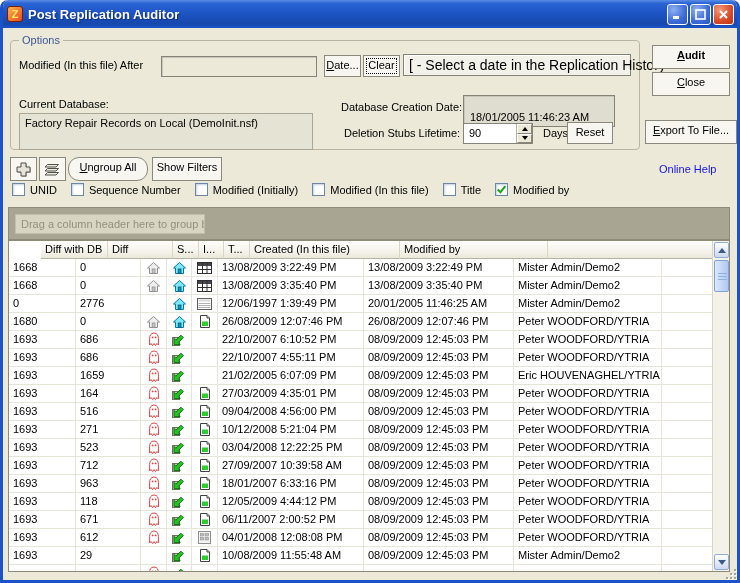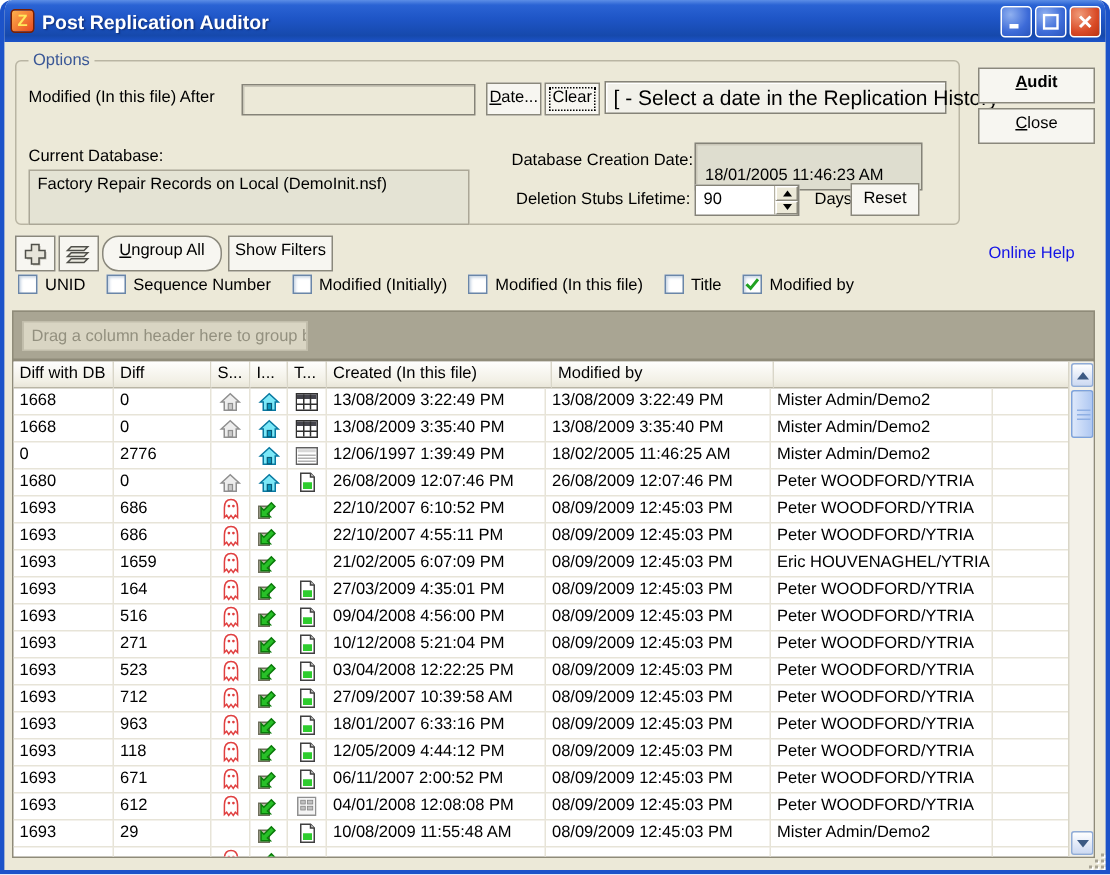--- a/index.html
+++ b/index.html
@@ -68,21 +68,21 @@
   .cb-box.checked svg{display:block;}
   
   .group-bar{position:absolute;left:5px;top:179px;width:722px;height:33px;background:#a9a593;
     border:1px solid #8f8b79;}
   .group-hint{position:absolute;left:6px;top:6px;width:190px;height:20px;background:#d9d5c3;
     border:1px solid #c2beac;color:#93907f;padding:3px 5px;white-space:nowrap;overflow:hidden;}
   
   .table{position:absolute;left:5px;top:212px;width:722px;height:332px;background:#fff;
     border:1px solid #8f8b79;overflow:hidden;}
   .grid{position:absolute;left:0;top:0;right:17px;bottom:0;overflow:hidden;}
-  .thead{display:flex;height:18px;}
+  .thead{display:flex;height:18px;padding-left:32px;}
   .th{height:18px;background:linear-gradient(#fefefd,#f2f0e6 75%,#e9e6d9);
     border-right:1px solid #d9d6c8;border-bottom:1px solid #b9b5a5;
     padding:2px 1px 0 4px;white-space:nowrap;overflow:hidden;}
   .th-filler{flex:1;background:linear-gradient(#fefefd,#f2f0e6 75%,#e9e6d9);border-bottom:1px solid #b9b5a5;}
   .tr{display:flex;height:18px;}
   .td{height:18px;border-right:1px solid #e7e4d8;border-bottom:1px solid #e7e4d8;
     padding:2px 1px 0 4px;white-space:nowrap;overflow:hidden;}
   .icon-td{padding:0;display:flex;align-items:center;justify-content:center;}
   .colfill{flex:1;border-right:none;}
   .col0{width:67px}.col1{width:65px}.col2{width:26px}.col3{width:25px}
@@ -157,20 +157,21 @@
               <i class="tri-dn"></i>
             </span>
         </span>
       </div>
       <span class="lbl" style="left:532px;top:86px;">Days</span>
       <div class="btn" style="left:556px;top:81px;width:46px;height:22px;">Reset</div>
     </div>
 
     <div class="btn btn-audit"><span class="u">A</span>udit</div>
     <div class="btn btn-close"><span class="u">C</span>lose</div>
+    <div class="btn btn-export"><span class="u">E</span>xport To File...</div>
     <span class="link">Online Help</span>
 
     <div class="icon-btn" style="left:7px;top:129px;">
       <svg width="17" height="17">
         <path d="M7 3 h5 v4 h4 v5 h-4 v4 h-5 v-4 h-4 v-5 h4 z" fill="#9a9788" opacity="0.6"></path>
         <path d="M6 2 h5 v4 h4 v5 h-4 v4 h-5 v-4 h-4 v-5 h4 z" fill="#e6e4da" stroke="#50504a"></path>
       </svg>
     </div>
     <div class="icon-btn" style="left:36px;top:129px;">
       <svg width="19" height="15">
@@ -330,21 +331,21 @@
                   <rect x="0.5" y="0.5" width="14" height="11" fill="#fff" stroke="#606060"></rect>
                   <rect x="1.5" y="1.5" width="12" height="2" fill="#d8d8d8"></rect>
                   <g stroke="#b0b0b0">
                     <line x1="1.5" y1="5.5" x2="13.5" y2="5.5"></line>
                     <line x1="1.5" y1="7.5" x2="13.5" y2="7.5"></line>
                     <line x1="1.5" y1="9.5" x2="13.5" y2="9.5"></line>
                   </g>
                 </svg>
               </div>
     <div class="td col5">12/06/1997 1:39:49 PM</div>
-    <div class="td col6">18/02/2005 11:46:25 AM</div>
+    <div class="td col6">20/01/2005 11:46:25 AM</div>
     <div class="td col7">Mister Admin/Demo2</div>
     <div class="td colfill"></div>
   </div>
 
   <div class="tr">
     <div class="td col0">1680</div>
     <div class="td col1">0</div>
     <div class="td col2 icon-td">
                 <svg width="15" height="14" viewBox="0 0 15 14">
                   <path d="M1.5 7 L7.5 1.5 L13.5 7 L11.5 7 L11.5 12.5 L3.5 12.5 L3.5 7 Z" fill="#ededed" stroke="#8f8f8f"></path>

